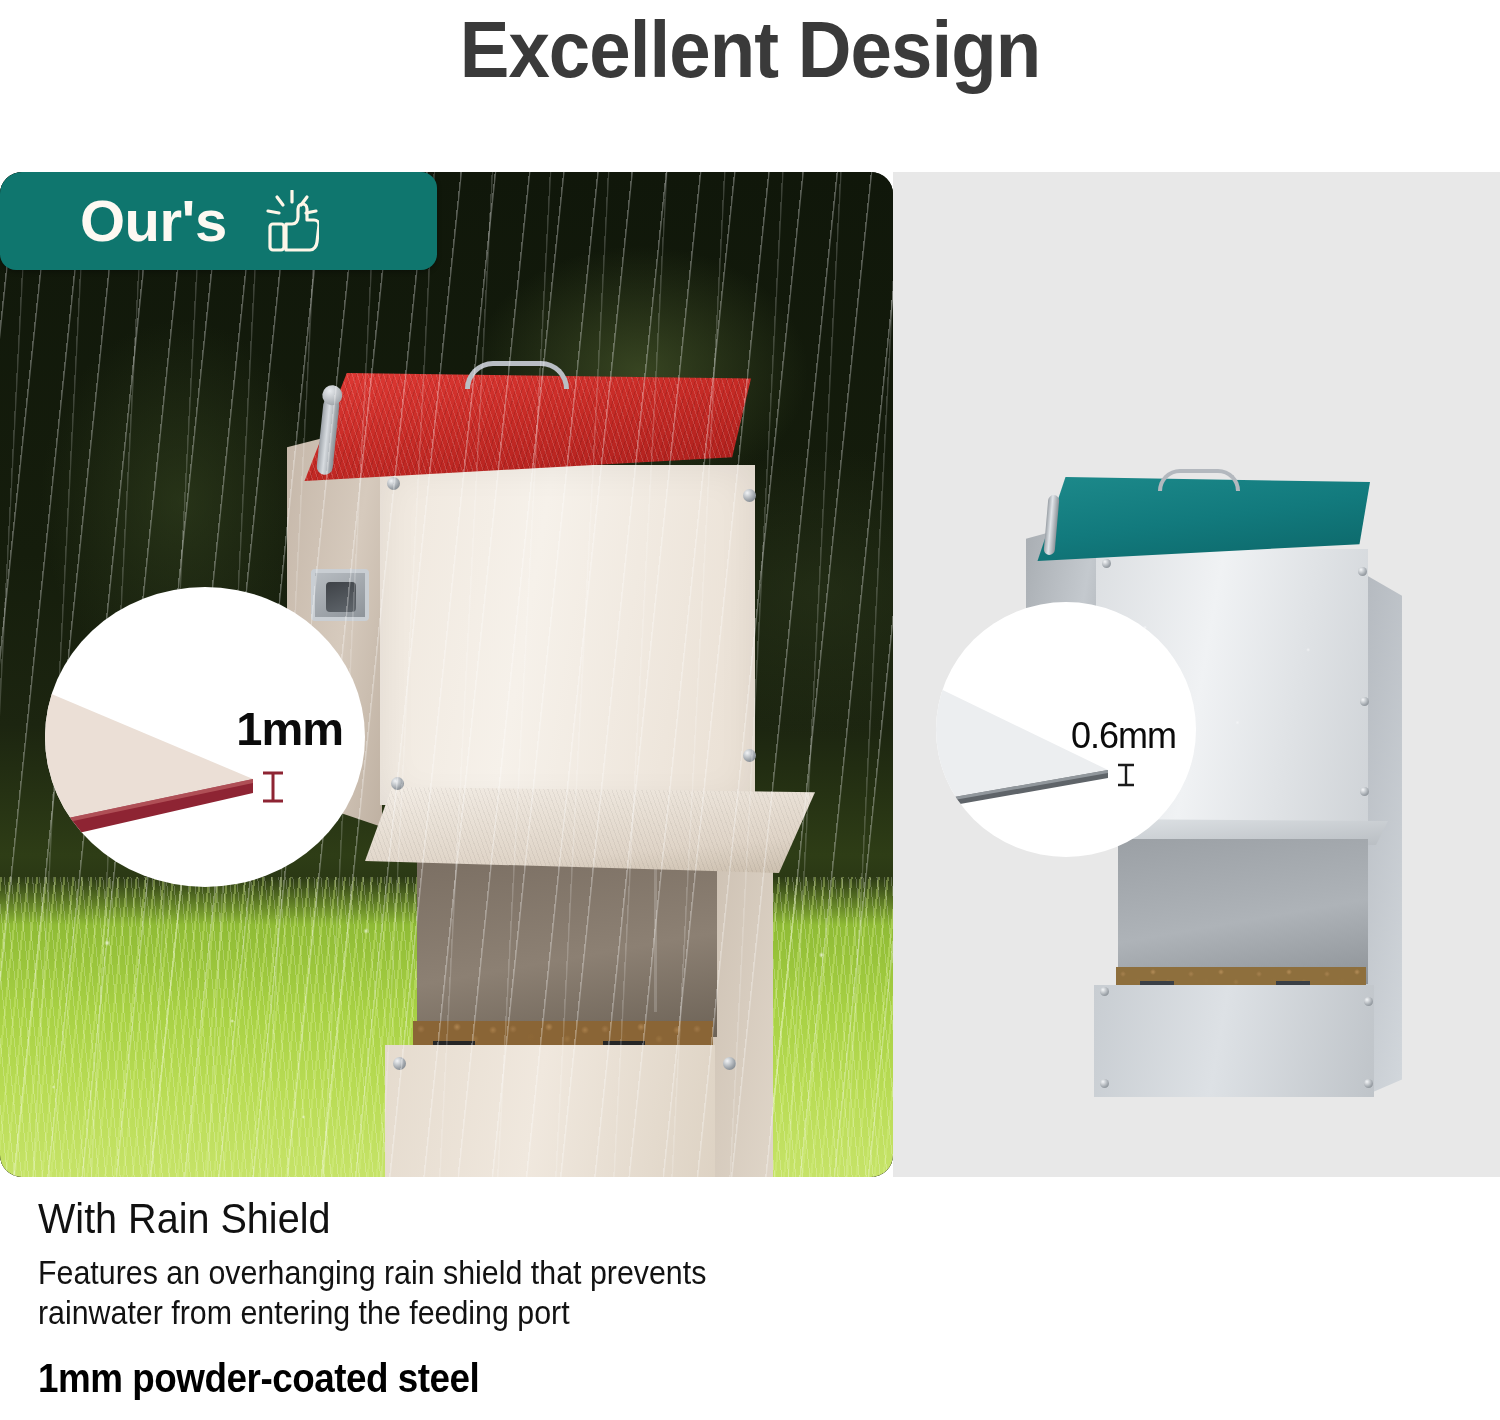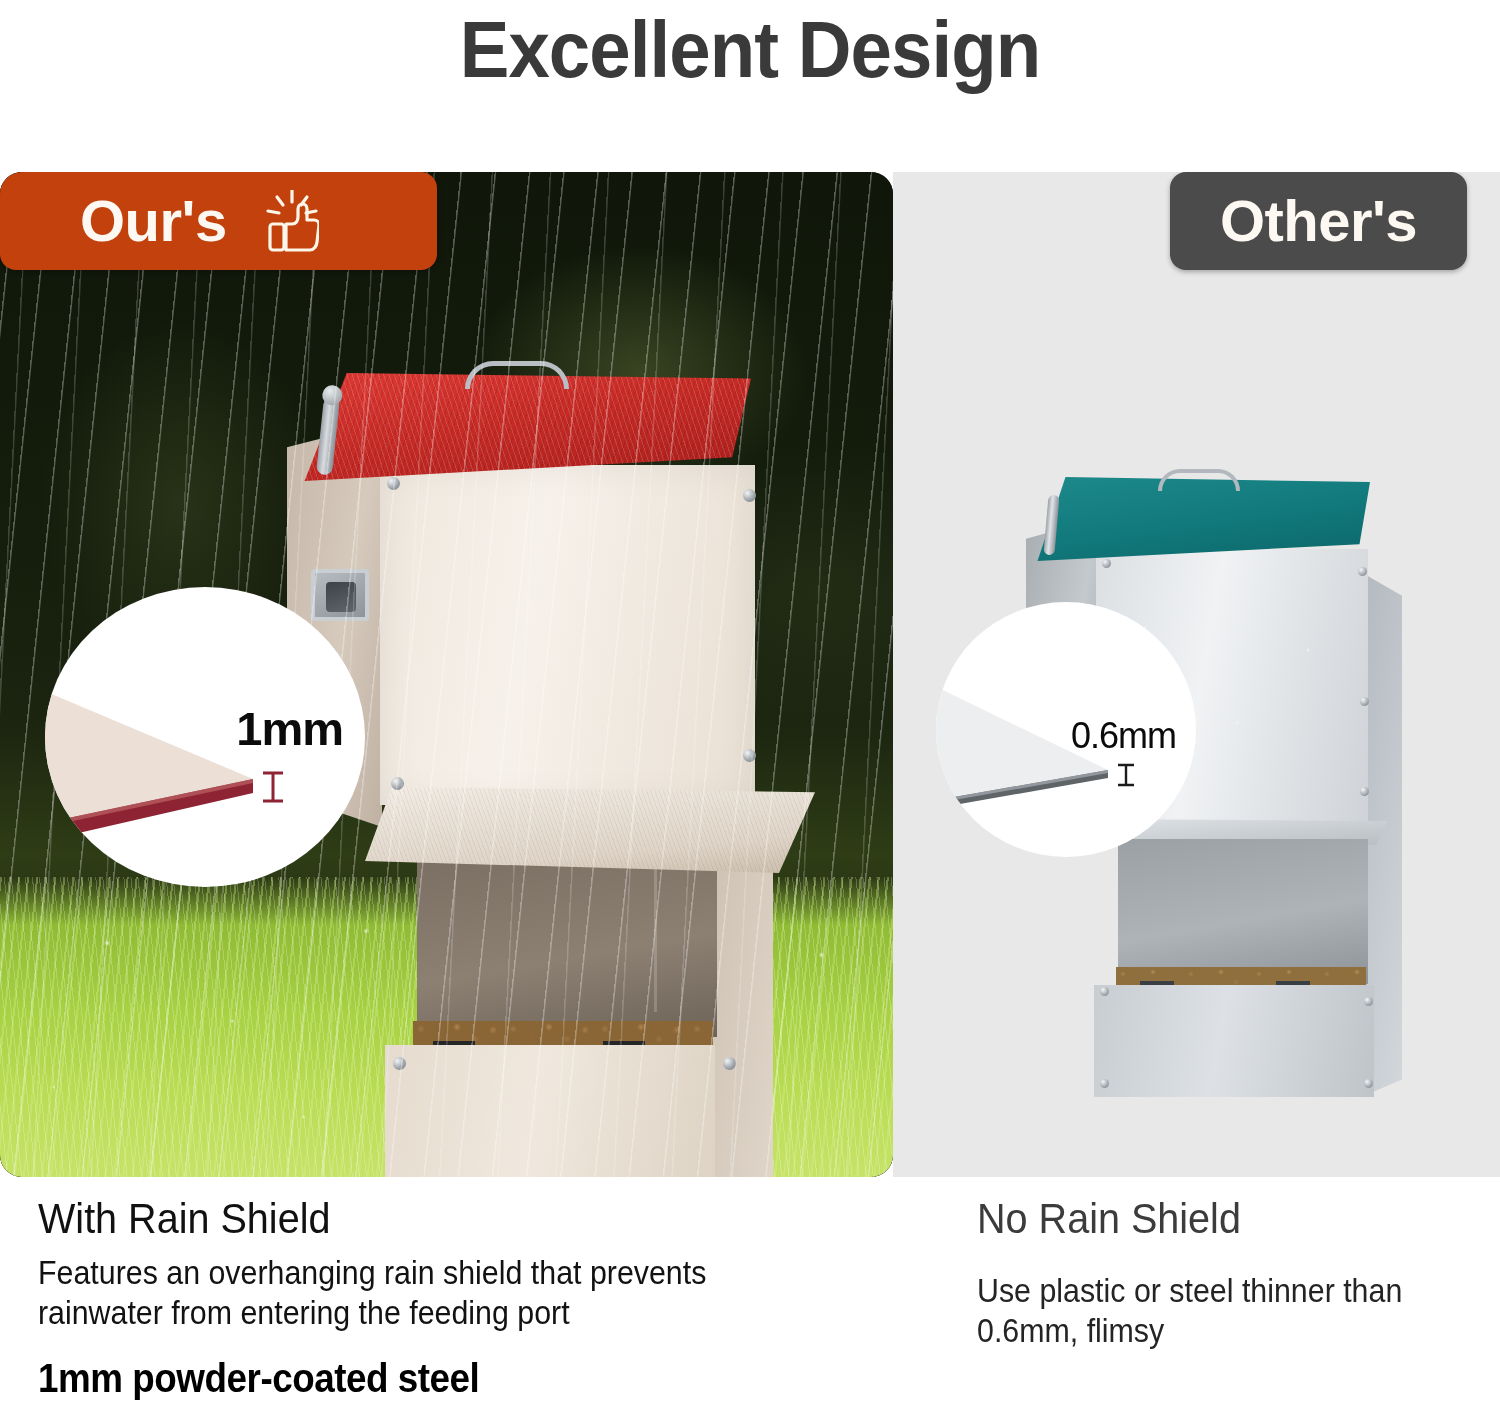--- a/index.html
+++ b/index.html
@@ -125,21 +125,21 @@
     border-radius: 16px;
     z-index: 40;
     box-shadow: 0 2px 5px rgba(0,0,0,.3);
   }
 
   .badge-ours {
     left: 0px;
     top: 0px;
     width: 437px;
     height: 98px;
-    background: #c2410c;
+    background: #0f766e;
     padding-left: 80px;
     gap: 38px;
   }
 
   .badge-others {
     left: 277px;
     top: 0px;
     width: 297px;
     height: 98px;
     background: #4b4b4b;
@@ -520,33 +520,26 @@
         <polygon points="-10,200 172,168 172,171 -10,203" fill="#9aa0a6" opacity="0.85"></polygon>
         <g stroke="#1b1b1b" stroke-width="2.4" fill="none">
           <line x1="190" y1="163" x2="190" y2="183"></line>
           <line x1="182" y1="163" x2="198" y2="163"></line>
           <line x1="182" y1="183" x2="198" y2="183"></line>
         </g>
       </svg>
       <span class="callout-label">0.6mm</span>
     </div>
 
-    <div class="badge badge-others">
-      <span class="badge-label">Other's</span>
-    </div>
 
   </div>
 </div>
 
 <div class="captions">
 
   <div class="cap-col cap-left">
     <div class="cap-head">With Rain Shield</div>
     <div class="cap-body">Features an overhanging rain shield that prevents rainwater from entering the feeding port</div>
     <div class="cap-strong">1mm powder-coated steel</div>
   </div>
 
-  <div class="cap-col cap-right">
-    <div class="cap-head grey">No Rain Shield</div>
-    <div class="cap-body">Use plastic or steel thinner than 0.6mm, flimsy</div>
-  </div>
 
 </div>
 
 </body></html>

